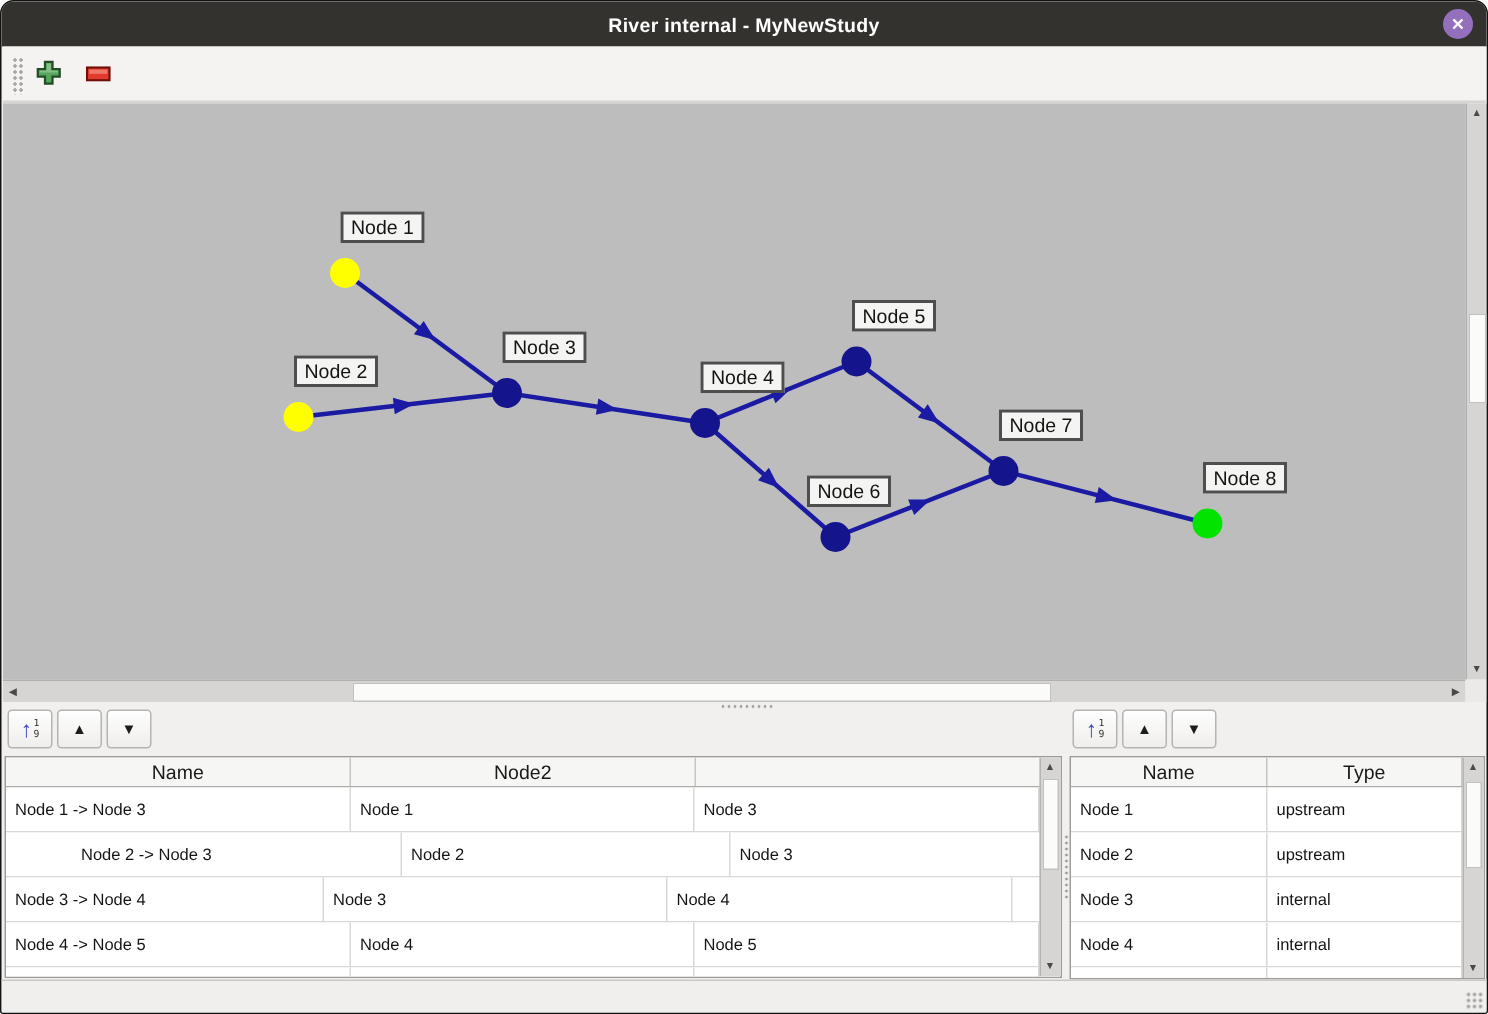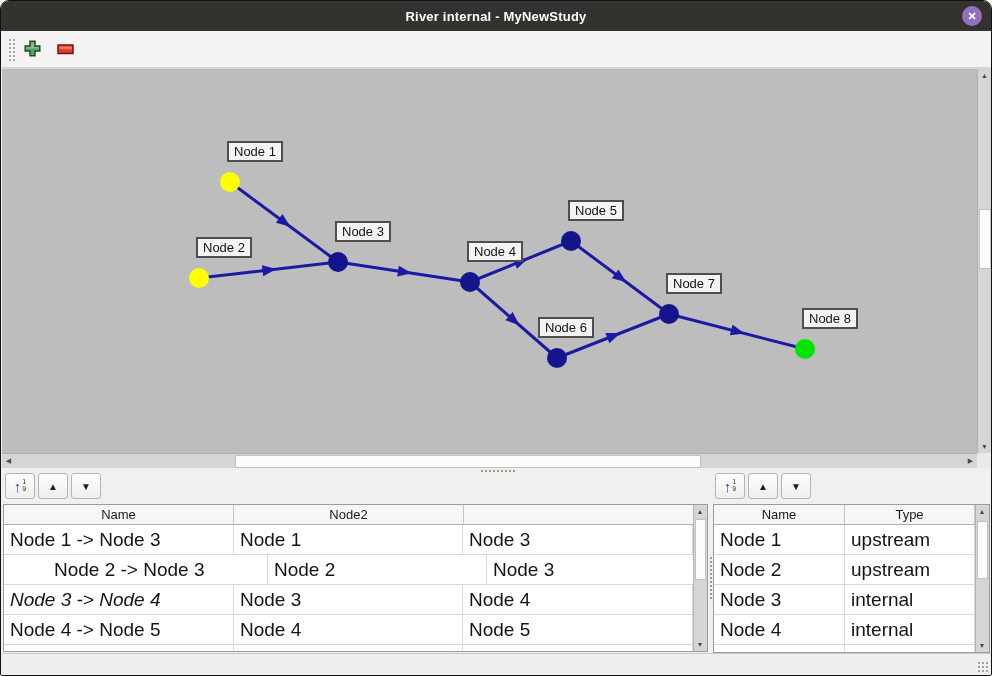--- a/index.html
+++ b/index.html
@@ -60,21 +60,21 @@
   .sort-digits { display:flex; flex-direction:column; font-size:6.5px; color:#2e2e2e;
     line-height:1.15; margin-left:1px; font-family:"DejaVu Sans Mono",monospace; }
   
   .table { position:absolute; background:#ffffff; border:1px solid #9c9b99; overflow:hidden; }
   #table-left  { left:2px;   top:503px; width:705px; height:148px; }
   #table-right { left:712px; top:503px; width:277px; height:149px; }
   .thead { display:flex; height:20px; background:#f6f6f4; border-bottom:1px solid #aeadab; }
   .th { display:flex; align-items:center; justify-content:center; font-size:13px;
     color:#1a1a1a; border-right:1px solid #c6c5c3; }
   .trow { display:flex; height:30px; border-bottom:1px solid #d9d8d6; background:#fff; }
-  .td { display:flex; align-items:center; padding-left:6px; font-size:19px;
+  .td { display:flex; align-items:center; padding-left:6px; font-size:11px;
     color:#141414; border-right:1px solid #d9d8d6; overflow:hidden; white-space:nowrap; }
   .table-scroll { position:absolute; top:0; right:0; width:14px; bottom:0;
     background:#d6d5d3; border-left:1px solid #b5b4b2; }
   .tthumb { position:absolute; left:1px; width:11px; background:#fbfbfa; border:1px solid #c2c1bf; }
   
   .statusbar { position:absolute; left:0; top:652px; width:992px; height:23px;
     background:#f0efed; border-top:1px solid #c9c8c5; }
   .grip { position:absolute; right:4px; bottom:3px; width:12px; height:12px;
     background-image:radial-gradient(circle,#a3a29f 1px,transparent 1.2px); background-size:4px 4px; }
 </style>
@@ -220,21 +220,21 @@
         <div class="td" style="width: 230px;">Node 1 -&gt; Node 3</div>
         <div class="td" style="width: 229px;">Node 1</div>
         <div class="td" style="width: 230px;">Node 3</div>
       </div>
       <div class="trow">
         <div class="td" style="width: 230px; margin-left: 44px;">Node 2 -&gt; Node 3</div>
         <div class="td" style="width: 229px;">Node 2</div>
         <div class="td" style="width: 230px;">Node 3</div>
       </div>
       <div class="trow">
-        <div class="td" style="width: 230px; font-style: italic;">Node 3 -&gt; Node 4</div>
+        <div class="td" style="width: 212px;">Node 3 -&gt; Node 4</div>
         <div class="td" style="width: 229px;">Node 3</div>
         <div class="td" style="width: 230px;">Node 4</div>
       </div>
       <div class="trow">
         <div class="td" style="width: 230px;">Node 4 -&gt; Node 5</div>
         <div class="td" style="width: 229px;">Node 4</div>
         <div class="td" style="width: 230px;">Node 5</div>
       </div>
       <div class="trow">
         <div class="td" style="width: 230px;"></div>

